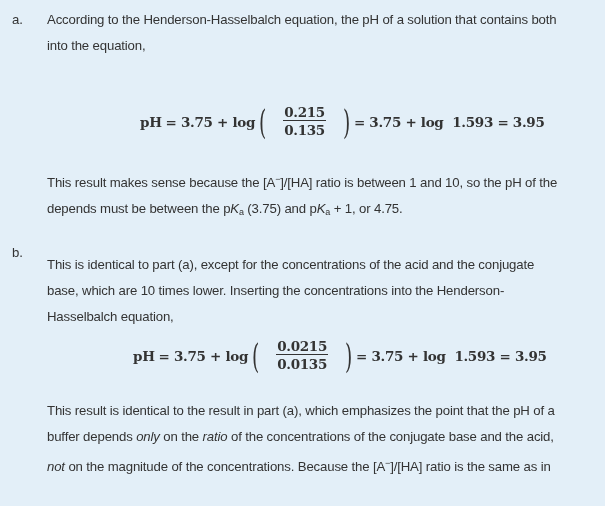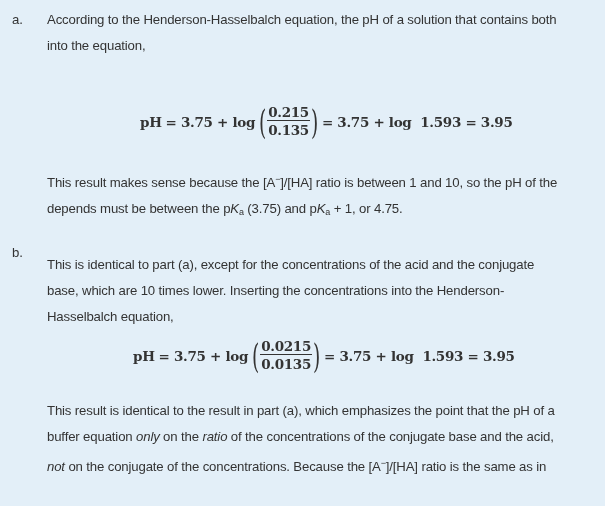--- a/index.html
+++ b/index.html
@@ -59,21 +59,21 @@
       line-height: 34px;
       transform: scaleX(0.55);
       display: inline-block;
       margin: 0 -3px;
       color: #333;
     }
     .frac {
       display: inline-flex;
       flex-direction: column;
       align-items: center;
-      margin: 0 1px;
+      margin: 0 17px;
     }
     .frac .num { line-height: 16px; padding: 0 1px; }
     .frac .bar { height: 1.4px; background: #333; align-self: stretch; }
     .frac .den { line-height: 18px; padding: 0 1px; }
   </style>
 </head>
 <body>
 
 <div class="item" style="top:7px;">
   <span class="marker">a.</span>
@@ -127,16 +127,16 @@
     <span class="den">0.0135</span>
   </span>
   <span class="paren">)</span>
   <span class="sp"></span>
   <span style="white-space:pre;">= 3.75 + log  1.593 = 3.95</span>
 </div>
 
 <div class="item" style="top:398px;">
   <div class="para" style="top:0;">
     <span class="ln"><span>This result is identical to the result in part (a), which emphasizes the point that the pH of a</span></span>
-    <span class="ln"><span>buffer equation </span><i>only</i><span> on the </span><i>ratio</i><span> of the concentrations of the conjugate base and the acid,</span></span>
-    <span class="ln"><i>not</i><span> on the conjugate of the concentrations. Because the [A</span><sup class="minus">−</sup><span>]/[HA] ratio is the same as in</span></span>
+    <span class="ln"><span>buffer depends </span><i>only</i><span> on the </span><i>ratio</i><span> of the concentrations of the conjugate base and the acid,</span></span>
+    <span class="ln"><i>not</i><span> on the magnitude of the concentrations. Because the [A</span><sup class="minus">−</sup><span>]/[HA] ratio is the same as in</span></span>
   </div>
 </div>
 
 </body></html>

